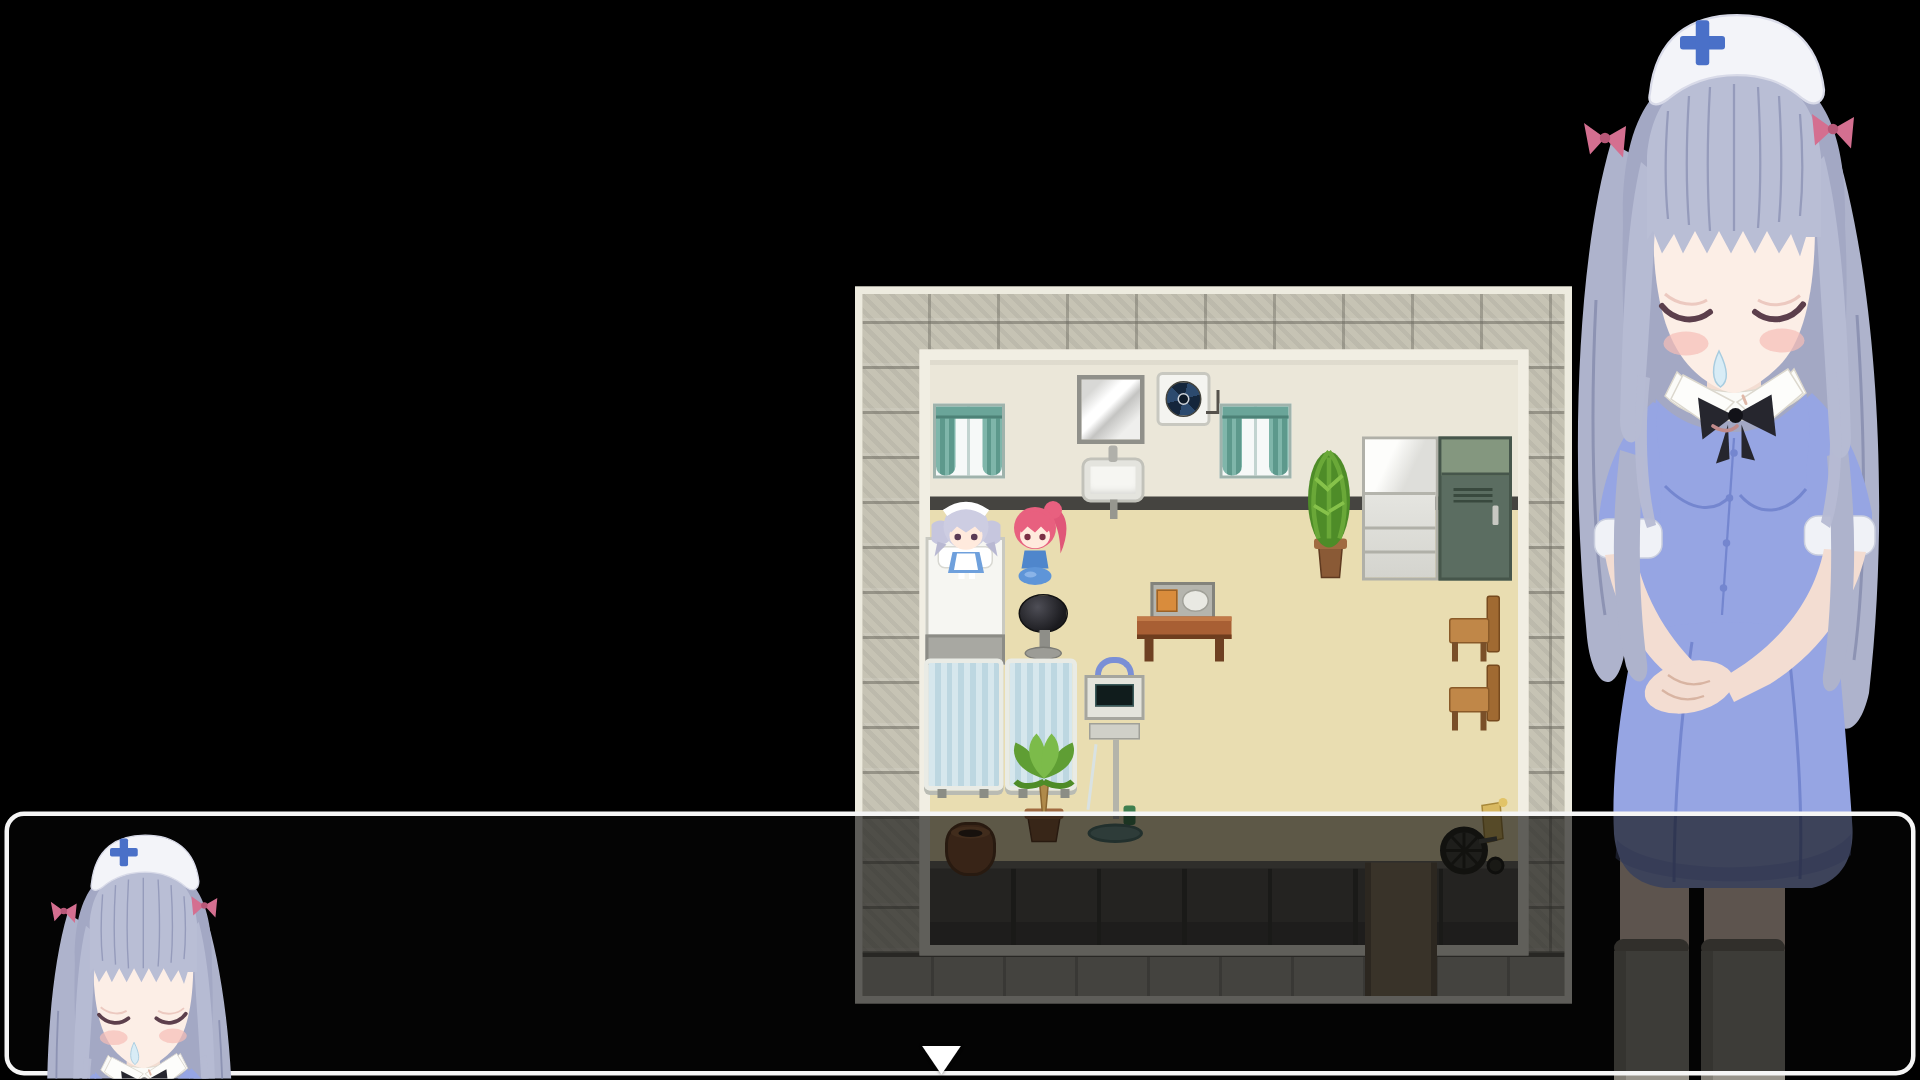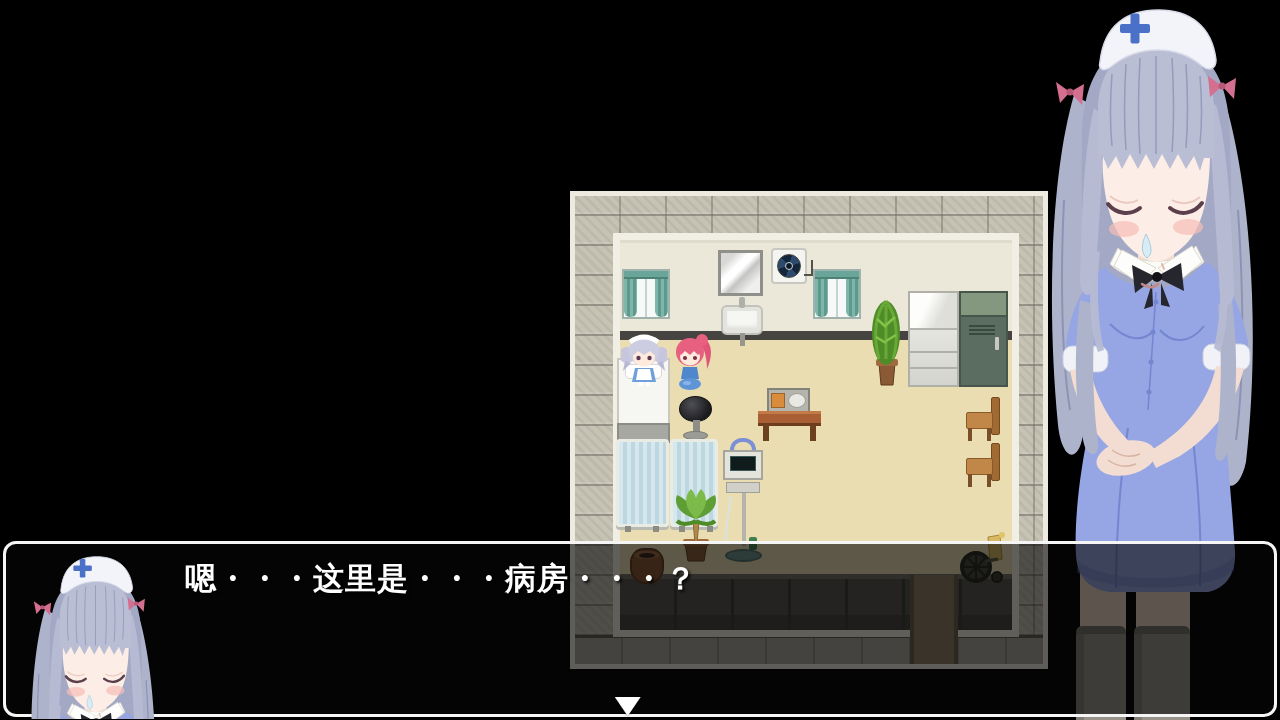--- a/index.html
+++ b/index.html
@@ -407,18 +407,17 @@
   </div>
 
   <svg class="nurse-bust" viewBox="0 0 240 720">
     <use href="#nurse-art"></use>
   </svg>
 
   <div class="dialogue">
     <svg class="dialogue-portrait" viewBox="0 4 240 269">
       <use href="#nurse-art"></use>
     </svg>
-    <div class="dialogue-text">嗯・・・这里是・・・病房・・・？</div>
   </div>
 
   <div class="continue-arrow">▼</div>
 
 </div>
 
 </body></html>

